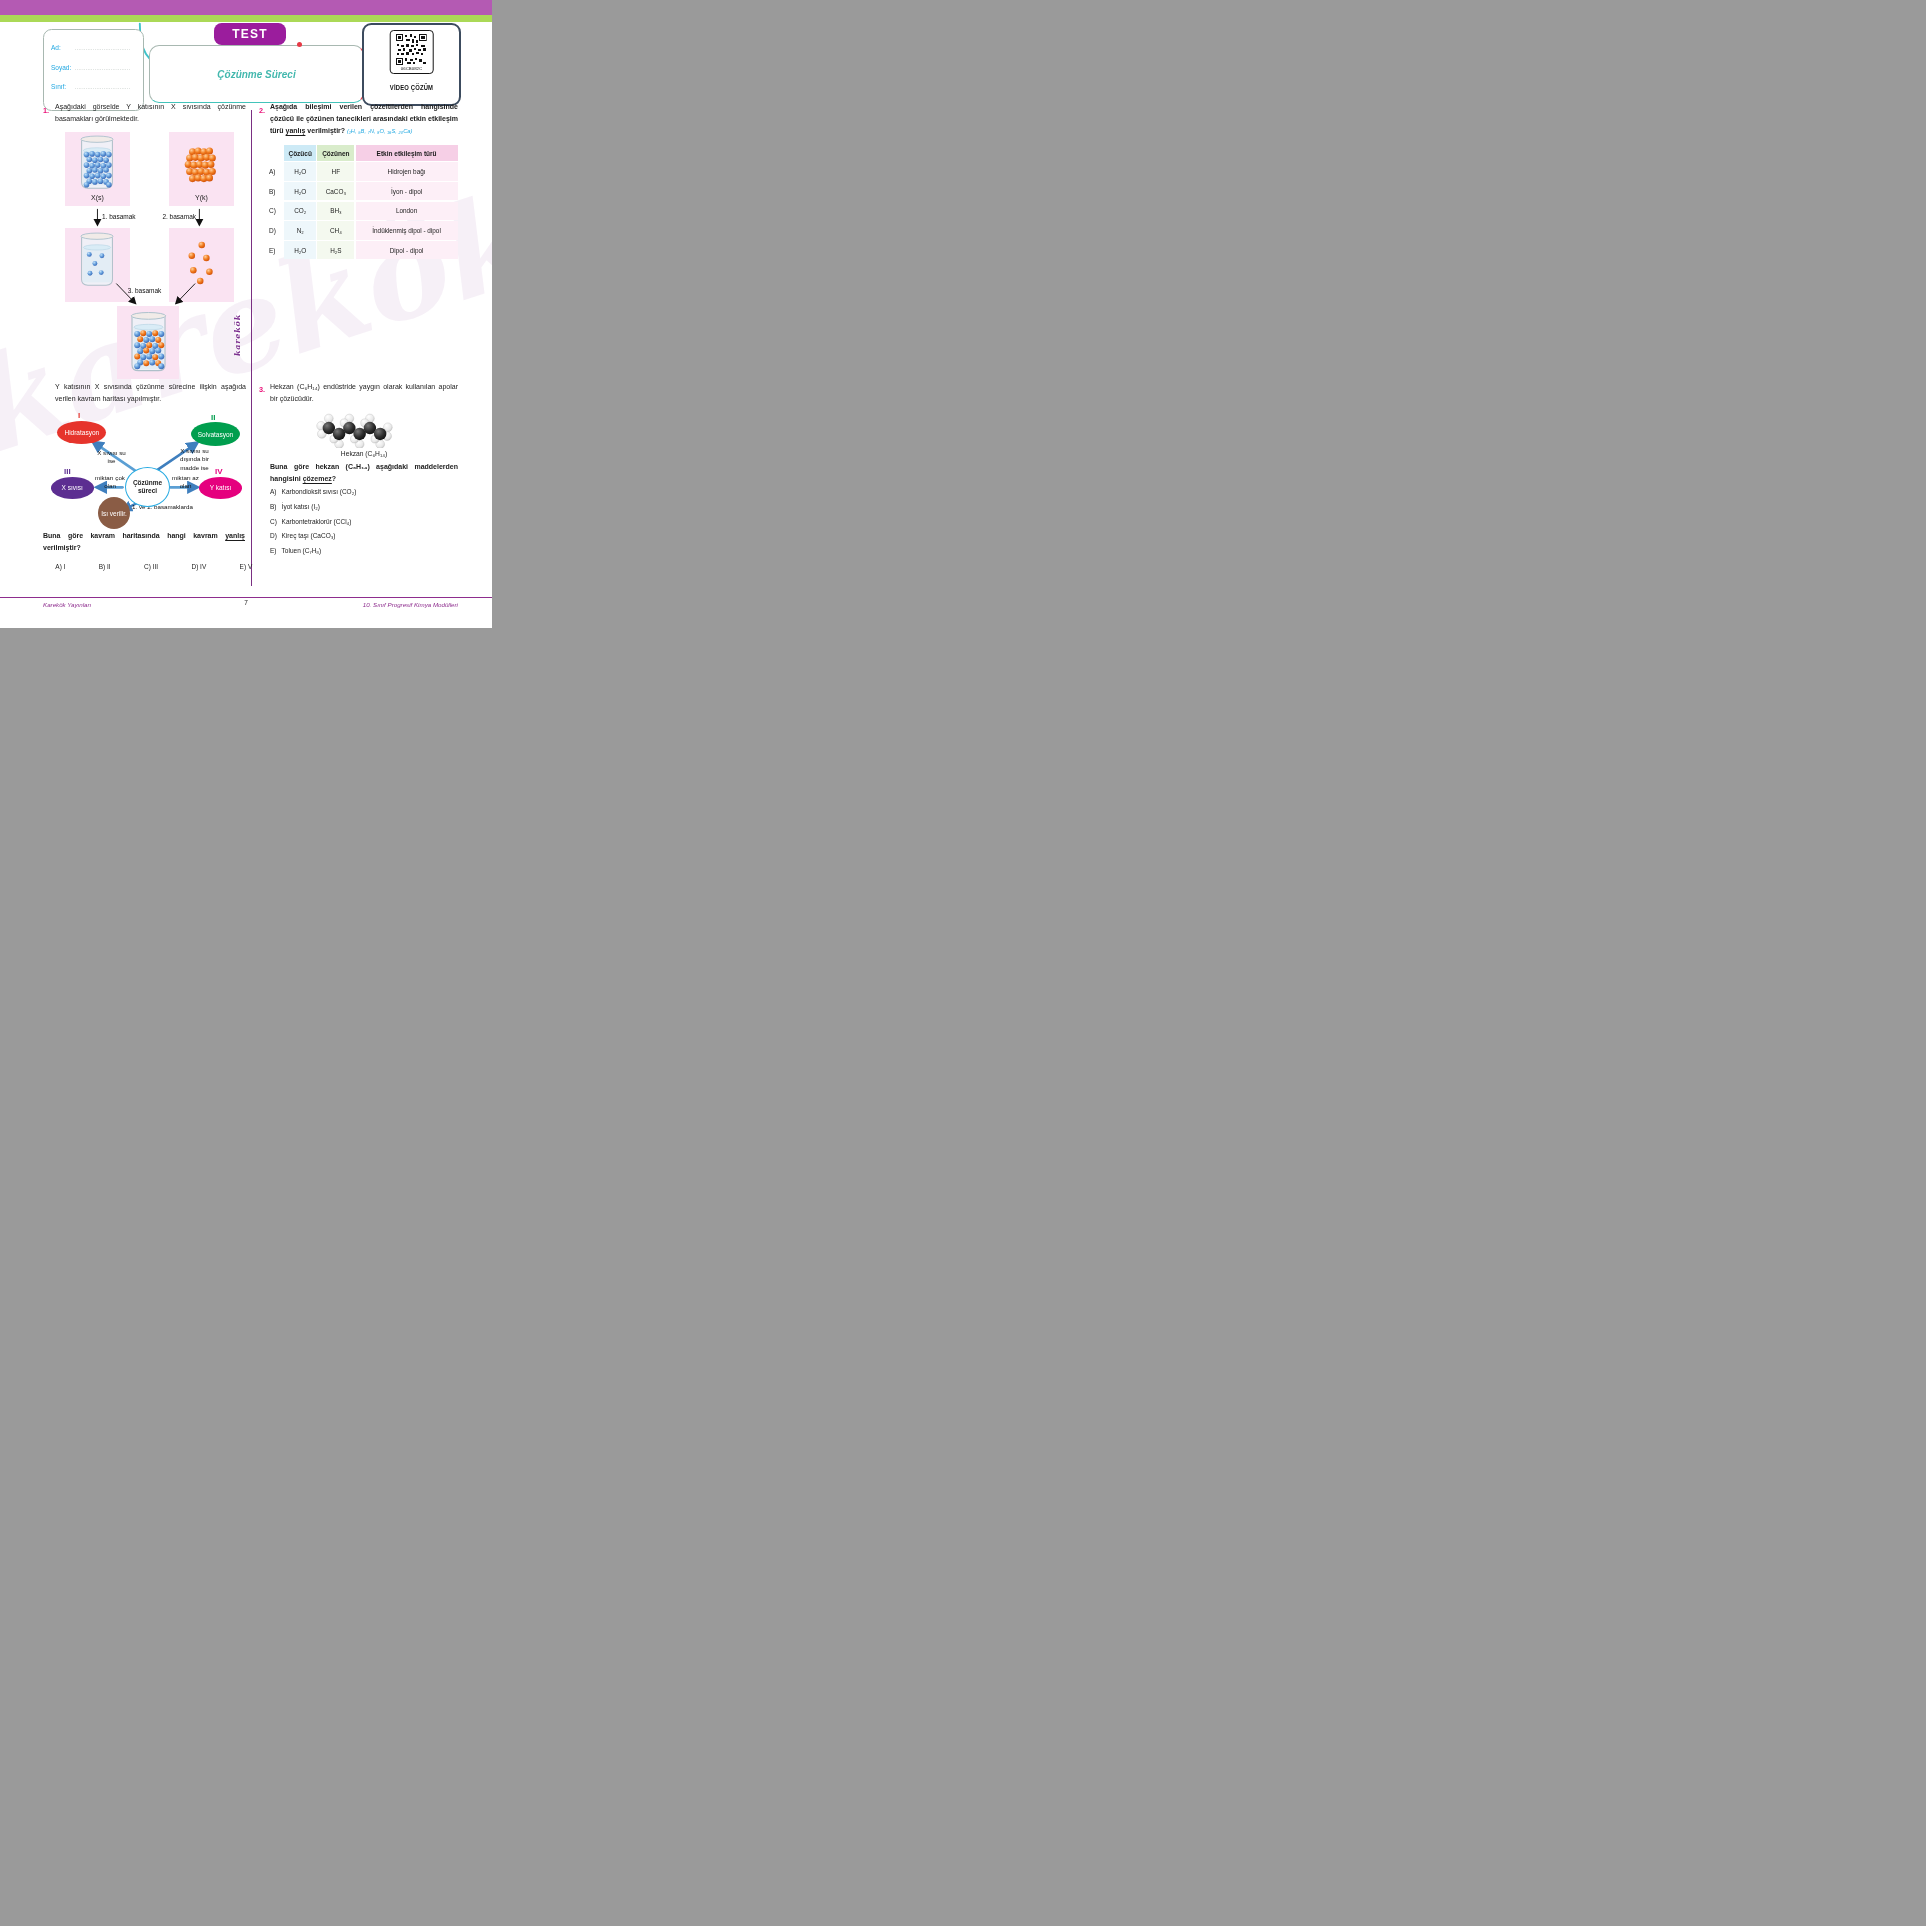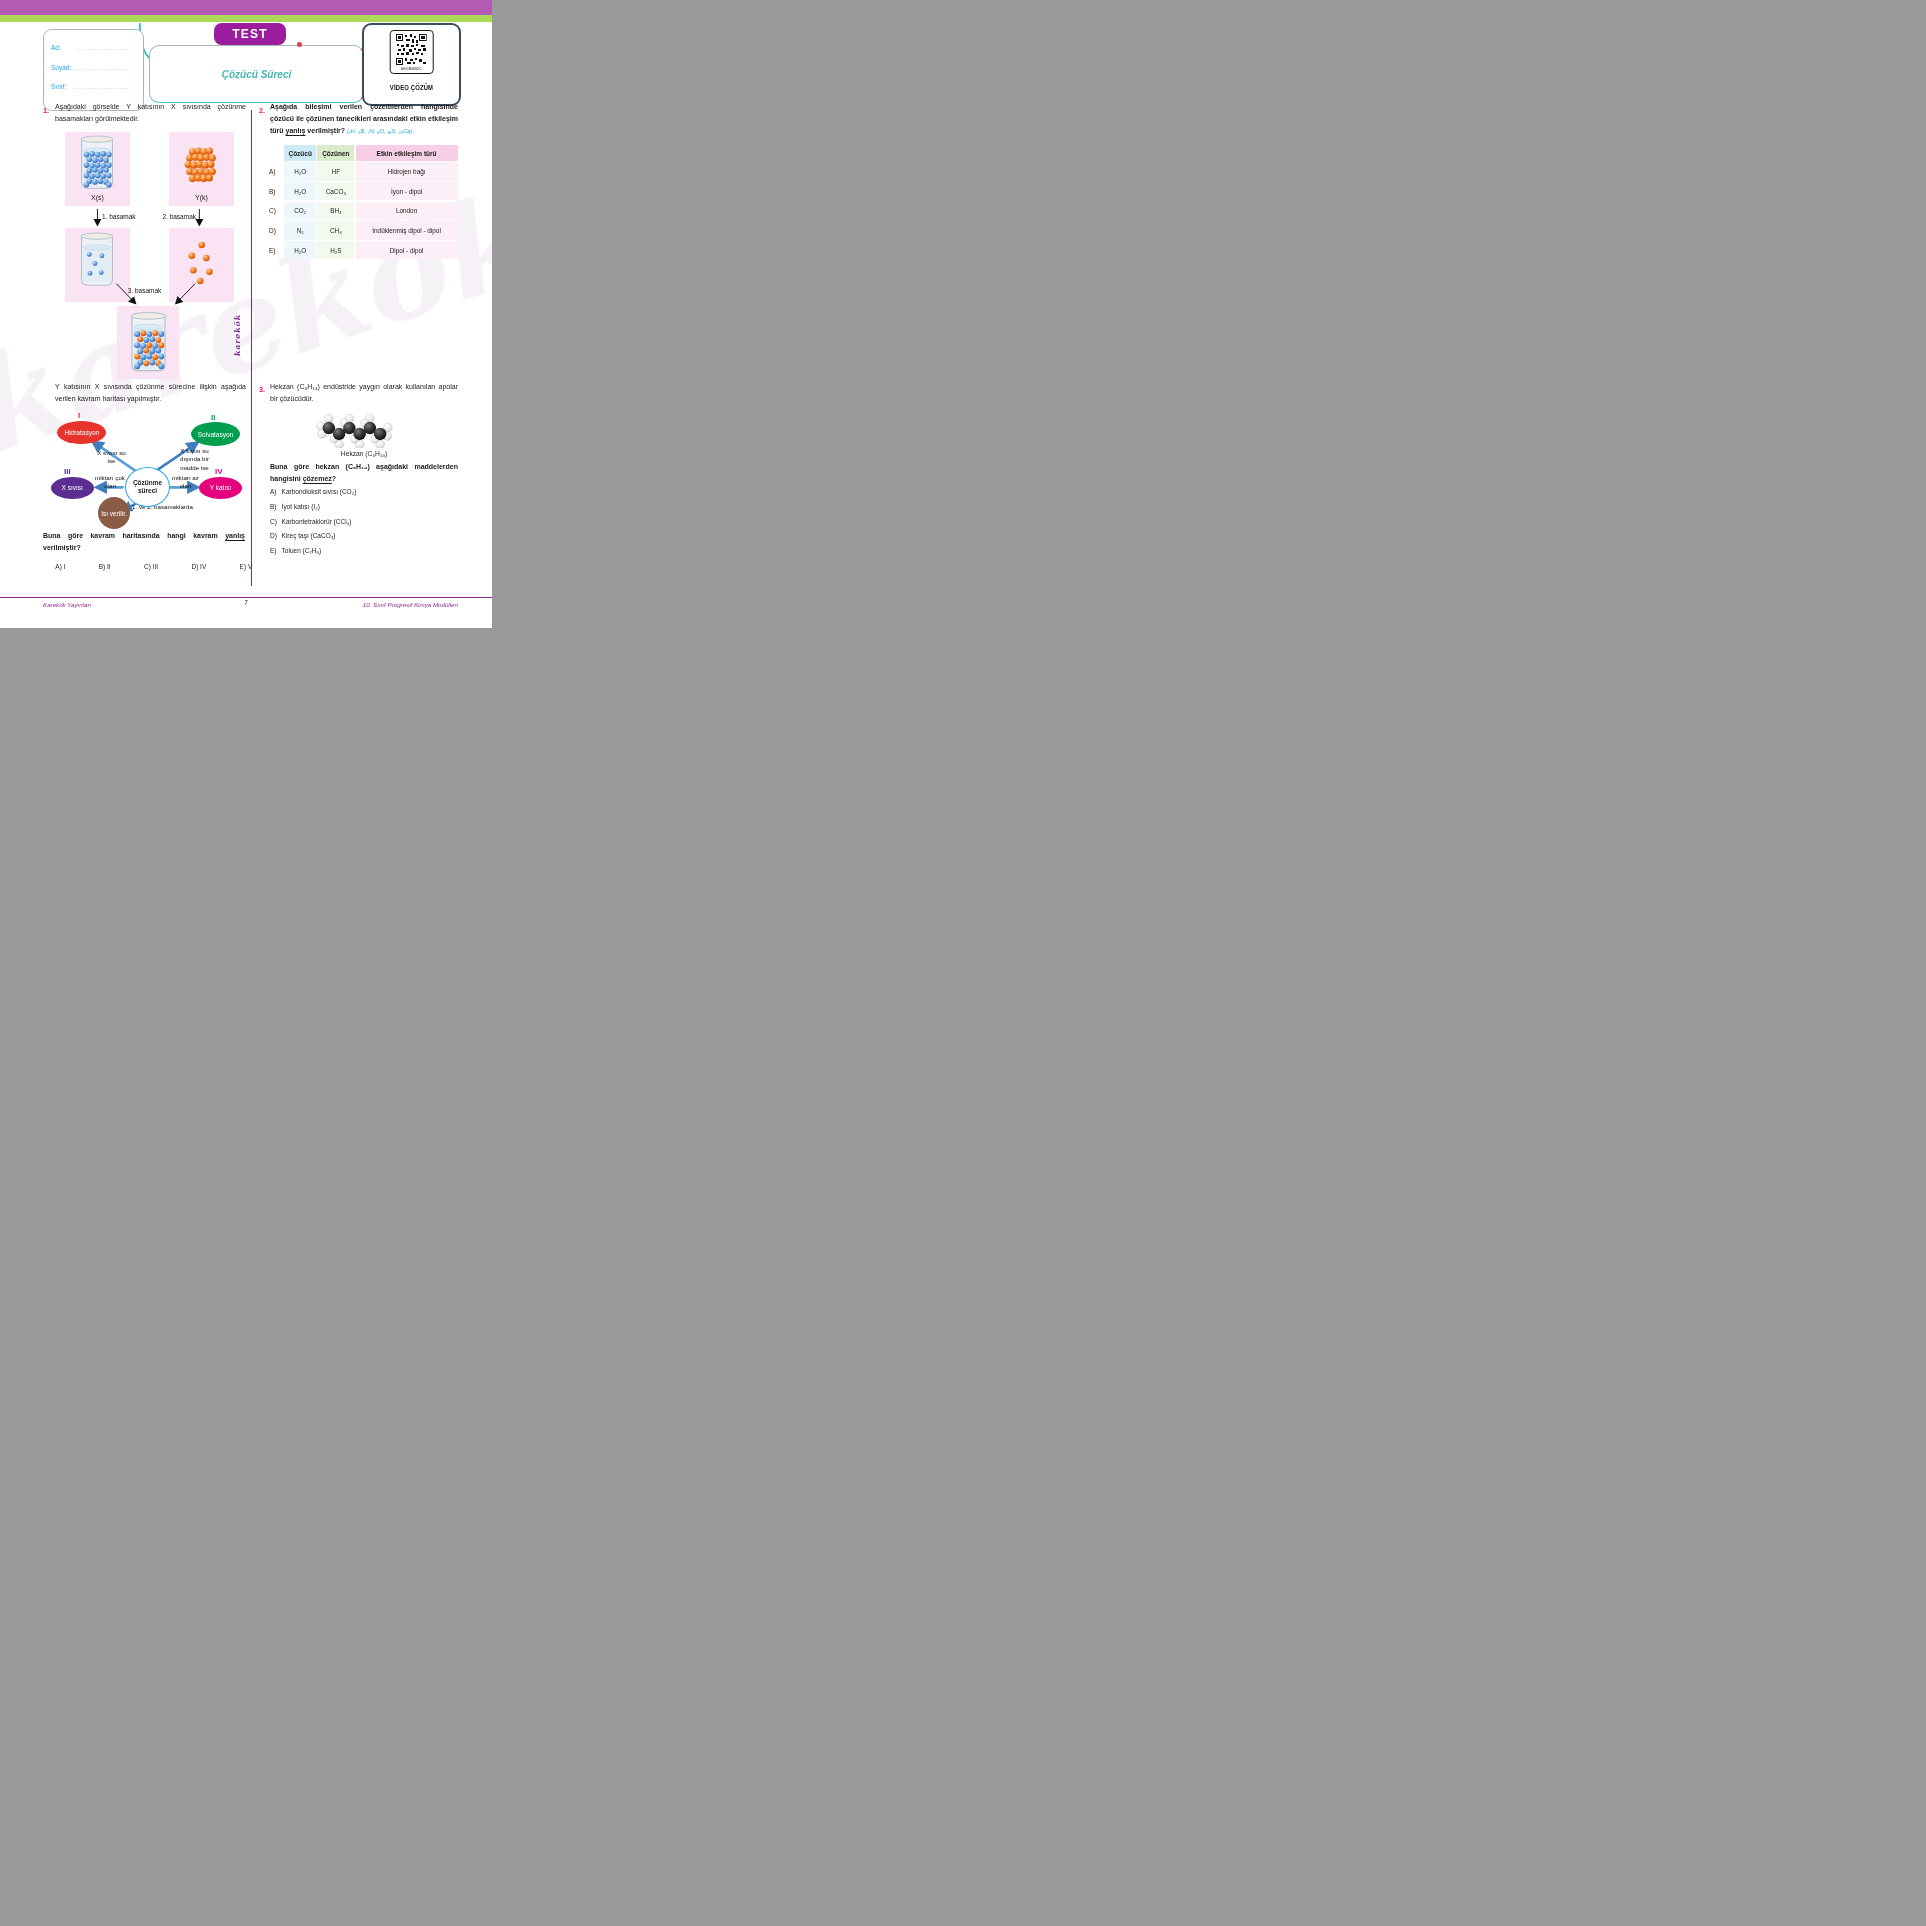--- a/index.html
+++ b/index.html
@@ -151,21 +151,21 @@
       <span class="nlabel">Sınıf:</span>
       <span class="ndots">...............................</span>
     </div>
   </div>
 
   <div class="badge">
     <span>TEST</span>
   </div>
   <div class="reddot"></div>
   <div class="titlebox">
-    <h1 class="title">Çözücü Süreci</h1>
+    <h1 class="title">Çözünme Süreci</h1>
   </div>
   <div class="qrbox">
     <div class="qrframe">
       <svg width="31" height="31" viewBox="0 0 29 29" shape-rendering="crispEdges">
         <rect width="29" height="29" fill="#fff"></rect>
         <g fill="#111">
           <rect x="0" y="0" width="7" height="7"></rect>
             <rect x="22" y="0" width="7" height="7"></rect>
             <rect x="0" y="22" width="7" height="7"></rect>
         </g>

